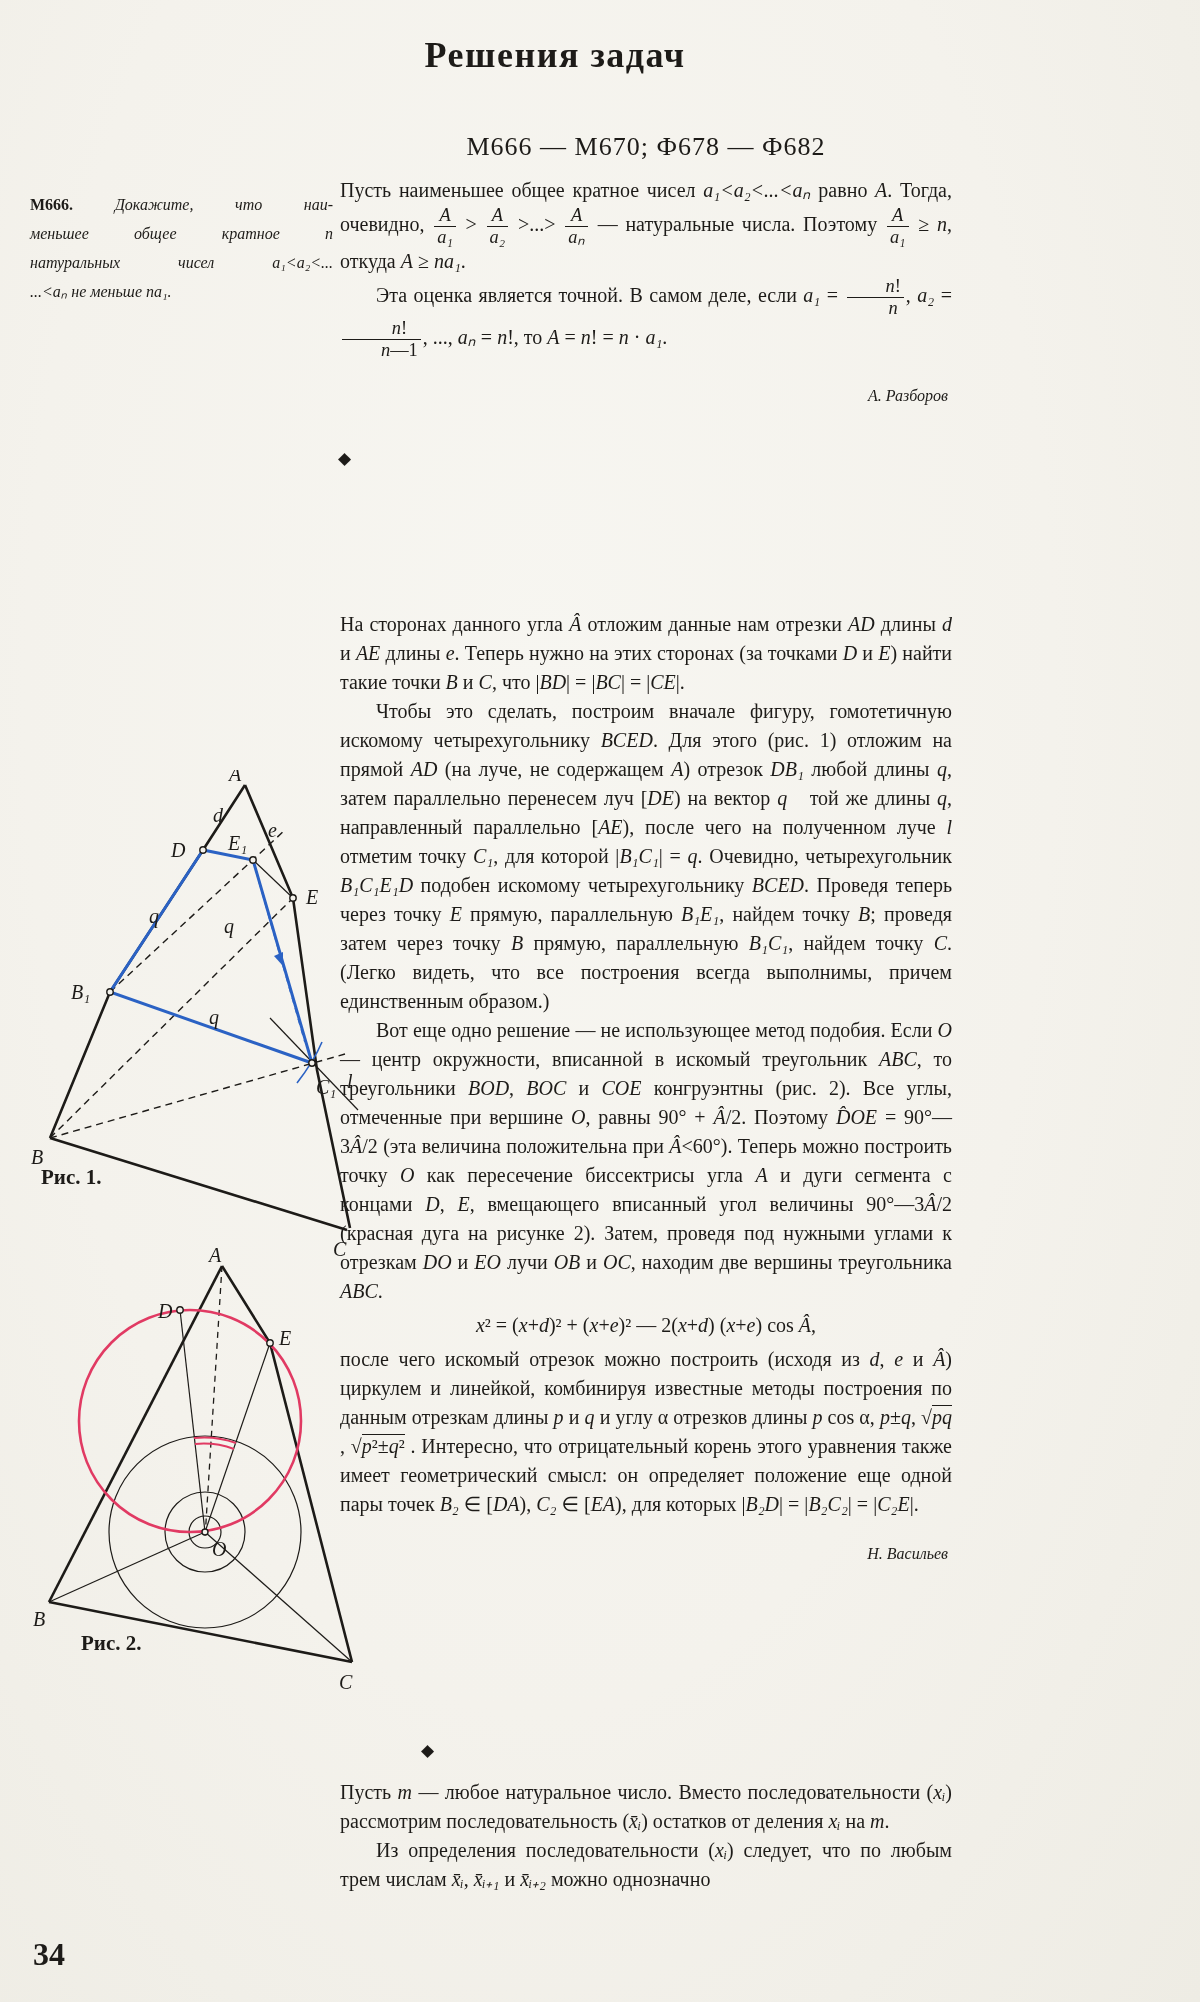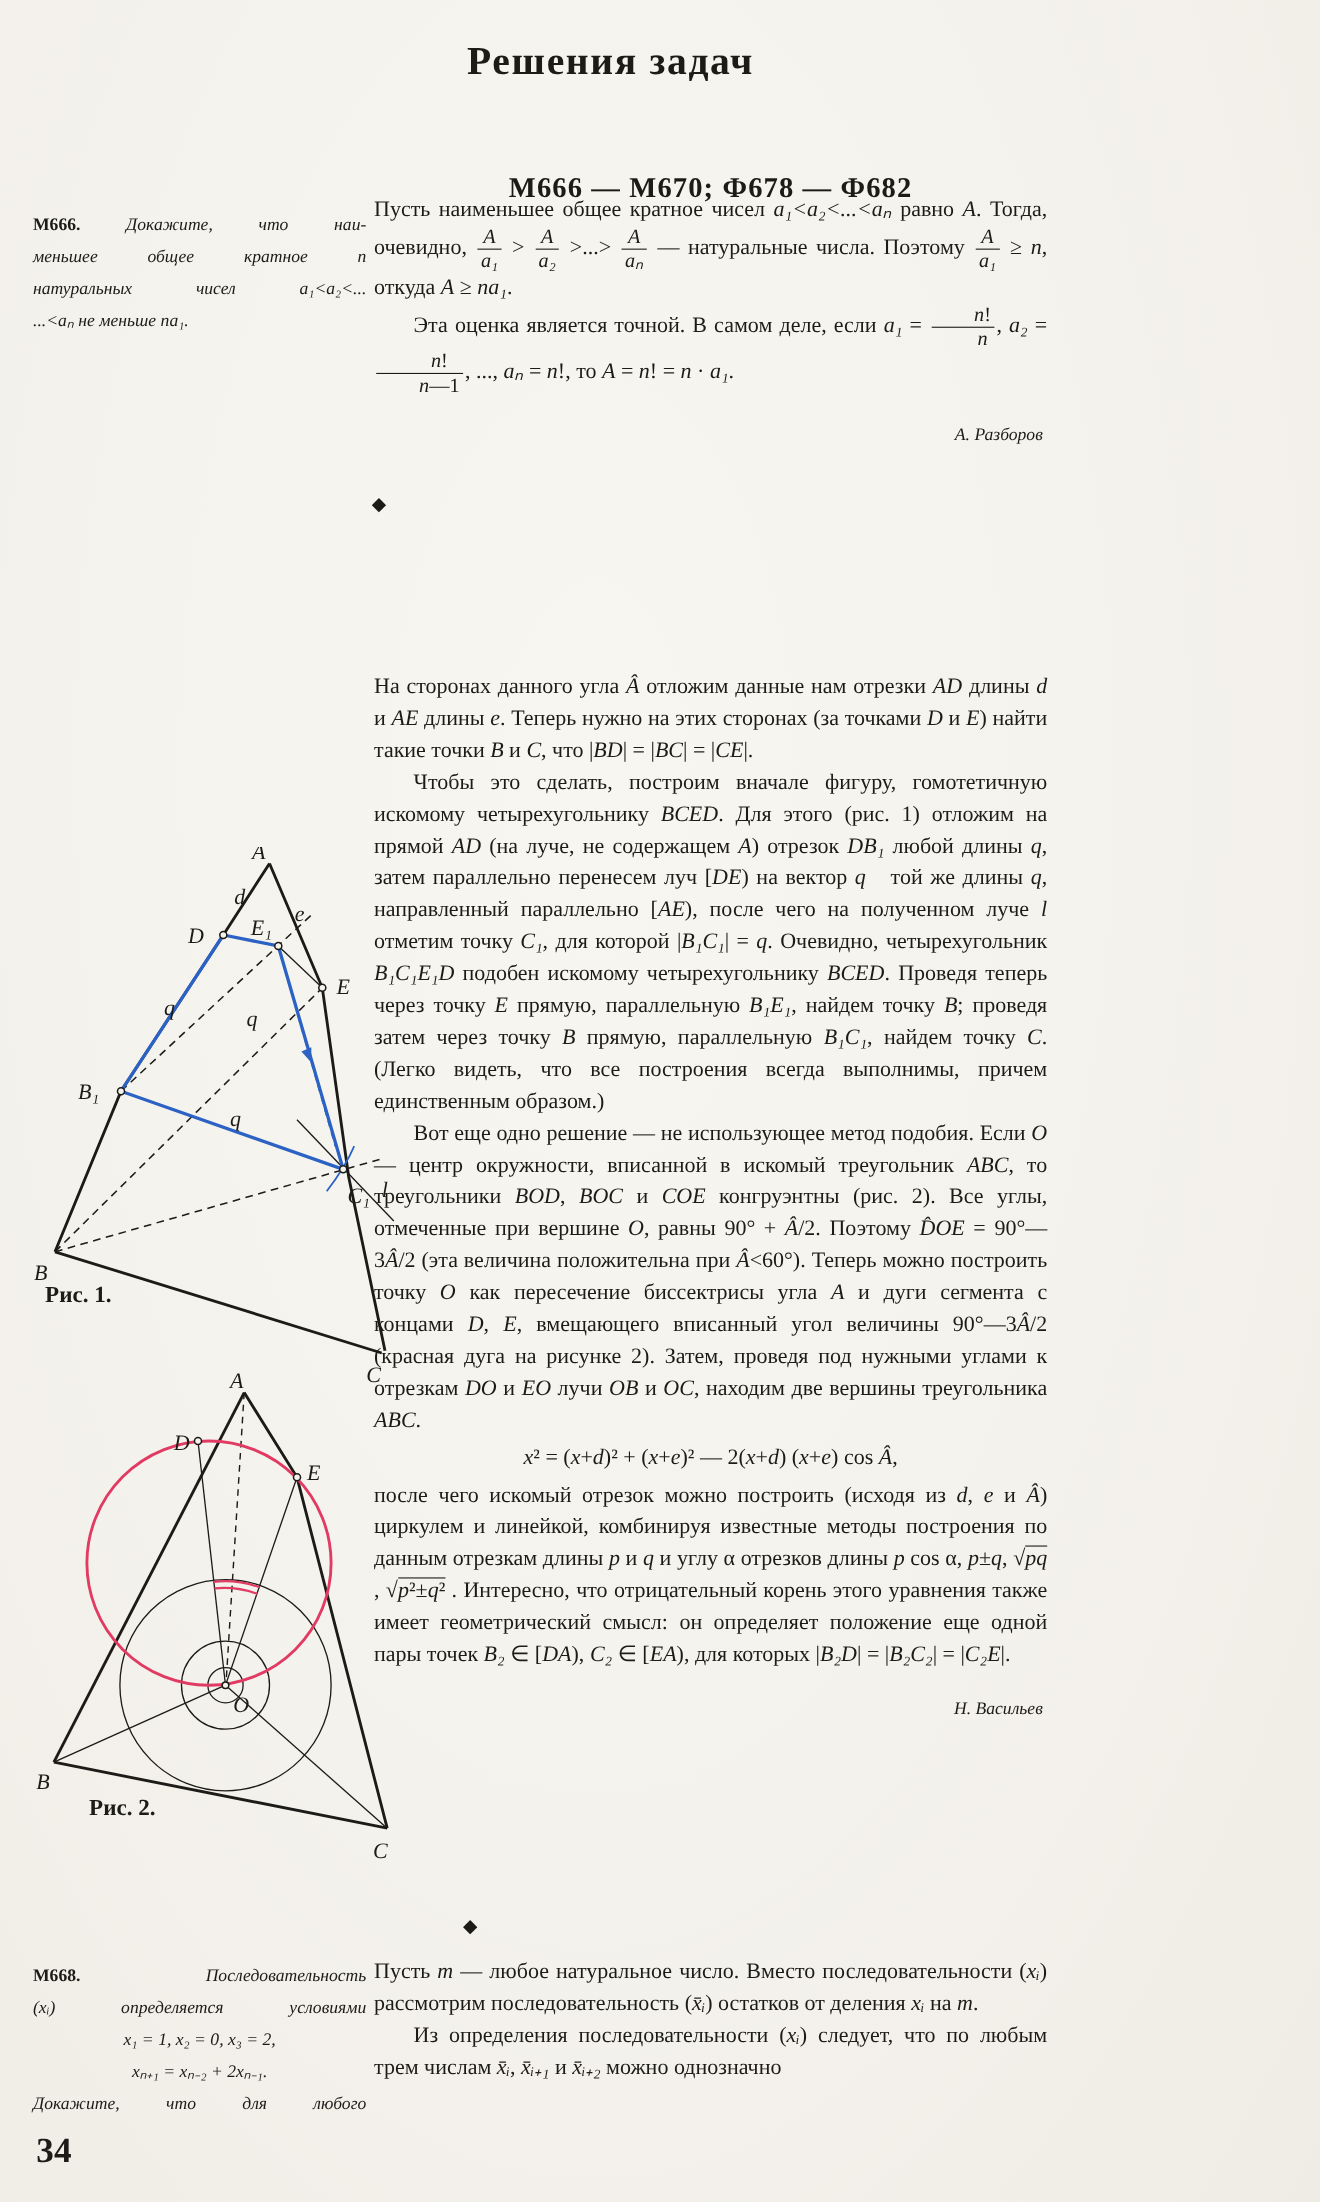--- a/index.html
+++ b/index.html
@@ -1,22 +1,22 @@
 <!DOCTYPE html>
 <html><head>
 <meta charset="utf-8">
 <style>
   html,body{margin:0;padding:0;background:#d8d6cf;}
   .page{position:relative;width:1200px;height:2002px;margin:0 auto;overflow:hidden;
         background:radial-gradient(ellipse at 45% 35%, #f7f6f1 0%, #f4f2ec 55%, #eeece4 100%);
         font-family:"Liberation Serif", serif;color:#1d1b18;}
   .title{position:absolute;top:34px;left:0;width:1110px;text-align:center;
          font-weight:bold;font-size:36px;letter-spacing:1.5px;}
-  .range{position:absolute;top:156px;left:340px;width:612px;text-align:center;
-         font-weight:bold;font-size:26px;letter-spacing:1px;}
+  .range{position:absolute;top:132px;left:340px;width:612px;text-align:center;
+         font-weight:normal;font-size:26px;letter-spacing:1px;}
   .prob{position:absolute;left:30px;width:303px;font-style:italic;font-size:16px;line-height:29px;}
   .pline.just{text-align:justify;text-align-last:justify;}
   .pline.ctr{text-align:center;}
   .rm{font-style:normal;font-weight:700;}
   .sol{position:absolute;width:612px;font-size:20px;line-height:29px;}
   .sol p{margin:0;text-align:justify;}
   .sol p.ind{text-indent:36px;}
   .sol .eq{text-align:center;text-align-last:center;text-indent:0;margin:5px 0;}
   .sig{text-align:right;font-style:italic;margin-top:20px;padding-right:4px;font-size:16px;}
   .diamond{position:absolute;font-size:17px;color:#1d1b18;}
@@ -156,27 +156,20 @@
         <text x="254" y="97" class="flabel">E</text>
         <text x="187" y="308" class="flabel">O</text>
         <text x="8" y="378" class="flabel">B</text>
         <text x="314" y="441" class="flabel">C</text>
       </g>
     <text class="fcap" x="56" y="402">Рис. 2.</text>
   </svg>
 
   <div class="diamond" style="left:421px;top:1740px">◆</div>
 
-  <section class="prob" style="top:1782px">
-      <div class="pline just"><b class="rm">М668.</b> Последовательность</div>
-      <div class="pline just">(xᵢ) определяется условиями</div>
-      <div class="pline ctr">x₁ = 1,  x₂ = 0,  x₃ = 2,</div>
-      <div class="pline ctr">xₙ₊₁ = xₙ₋₂ + 2xₙ₋₁.</div>
-      <div class="pline just">Докажите, что для любого</div>
-    </section>
   <div class="sol" style="left:340px;top:1778px">
     <p>Пусть <i>m</i> — любое натуральное число. Вместо последовательности (<i>xᵢ</i>) рассмотрим последовательность (<i>x̄ᵢ</i>) остатков от деления <i>xᵢ</i> на <i>m</i>.</p>
     <p class="ind">Из определения последовательности (<i>xᵢ</i>) следует, что по любым трем числам <i>x̄ᵢ</i>, <i>x̄ᵢ₊₁</i> и <i>x̄ᵢ₊₂</i> можно однозначно</p>
   </div>
 
   <div class="pageno">34</div>
 
 </div>
 
 </body></html>

